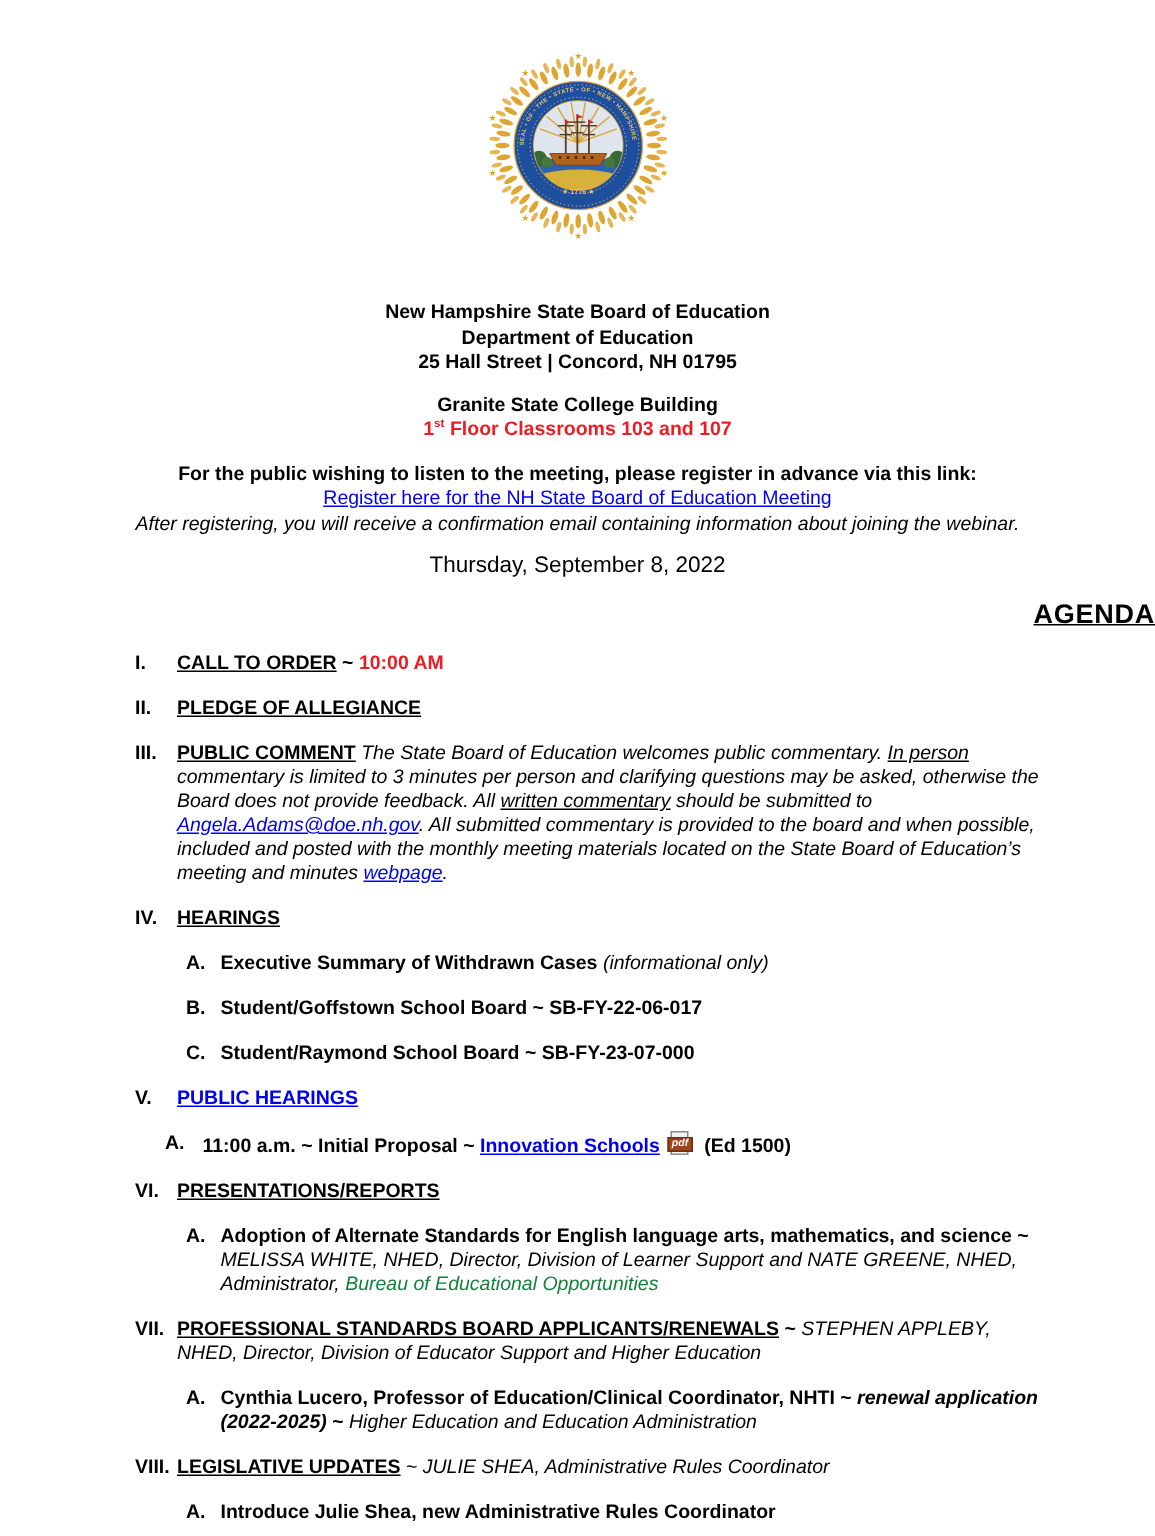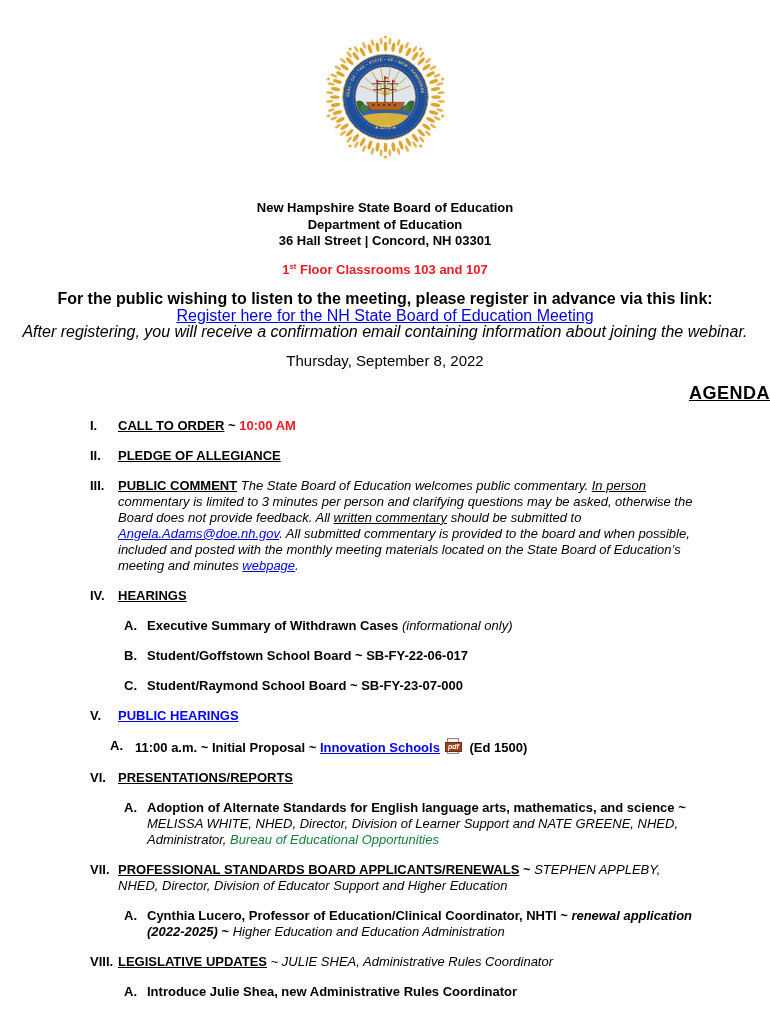--- a/index.html
+++ b/index.html
@@ -7,21 +7,21 @@
        font-family:"Liberation Sans","DejaVu Sans",sans-serif;color:#000;}
   .page{width:770px;height:1024px;box-sizing:border-box;}
   p{margin:0;}
   
   #seal-svg{display:block;margin:34px auto 6px auto;}
   .center{text-align:center;margin-top:40px;}
   .org-block p{font-size:13px;font-weight:bold;line-height:16.5px;}
   .building-block{margin-top:12px;}
   .building-block p{font-size:13px;font-weight:bold;line-height:16.5px;}
   .register-block{margin-top:13px;}
-  .register-block p{font-size:16px;line-height:16.5px;}
+  .register-block p{font-size:13px;line-height:16.5px;}
   .date{margin-top:11px;font-size:15px;font-weight:normal;line-height:18px;}
   .agenda-title{margin-top:14px;font-size:18px;font-weight:bold;
                 text-decoration:underline;letter-spacing:.5px;line-height:18px;text-align:right;}
   
   .b{font-weight:bold;}
   .i{font-style:italic;}
   .u{text-decoration:underline;}
   .red{color:#ed1c24;}
   .gray{color:#15803d;}
   .link{color:#0000ee;text-decoration:underline;cursor:pointer;}
@@ -192,24 +192,25 @@
       <rect x="106" y="115" width="3" height="3" fill="#4a2410"></rect>
       <rect x="115" y="115" width="3" height="3" fill="#4a2410"></rect>
       <rect x="124" y="115" width="3" height="3" fill="#4a2410"></rect>
     </g>
     <text x="110" y="157" text-anchor="middle" font-size="8" font-weight="bold" fill="#e9c264">★ 1776 ★</text>
   </svg>
 
   <div class="org-block center">
     <p>New Hampshire State Board of Education</p>
     <p>Department of Education</p>
-    <p>36 Hall Street | Concord, NH 03301</p>
+    <p>25 Hall Street | Concord, NH 01795</p>
   </div>
 
   <div class="building-block center">
+    <p>Granite State College Building</p>
     <p><span class="run b red">1</span><sup class="run b red">st</sup><span class="run b red"> Floor Classrooms 103 and 107</span></p>
   </div>
 
   <div class="register-block center">
     <p class="b">For the public wishing to listen to the meeting, please register in advance via this link:</p>
     <p><a class="link">Register here for the NH State Board of Education Meeting</a></p>
     <p class="i">After registering, you will receive a confirmation email containing information about joining the webinar.</p>
   </div>
 
   <p class="date center">Thursday, September 8, 2022</p>

